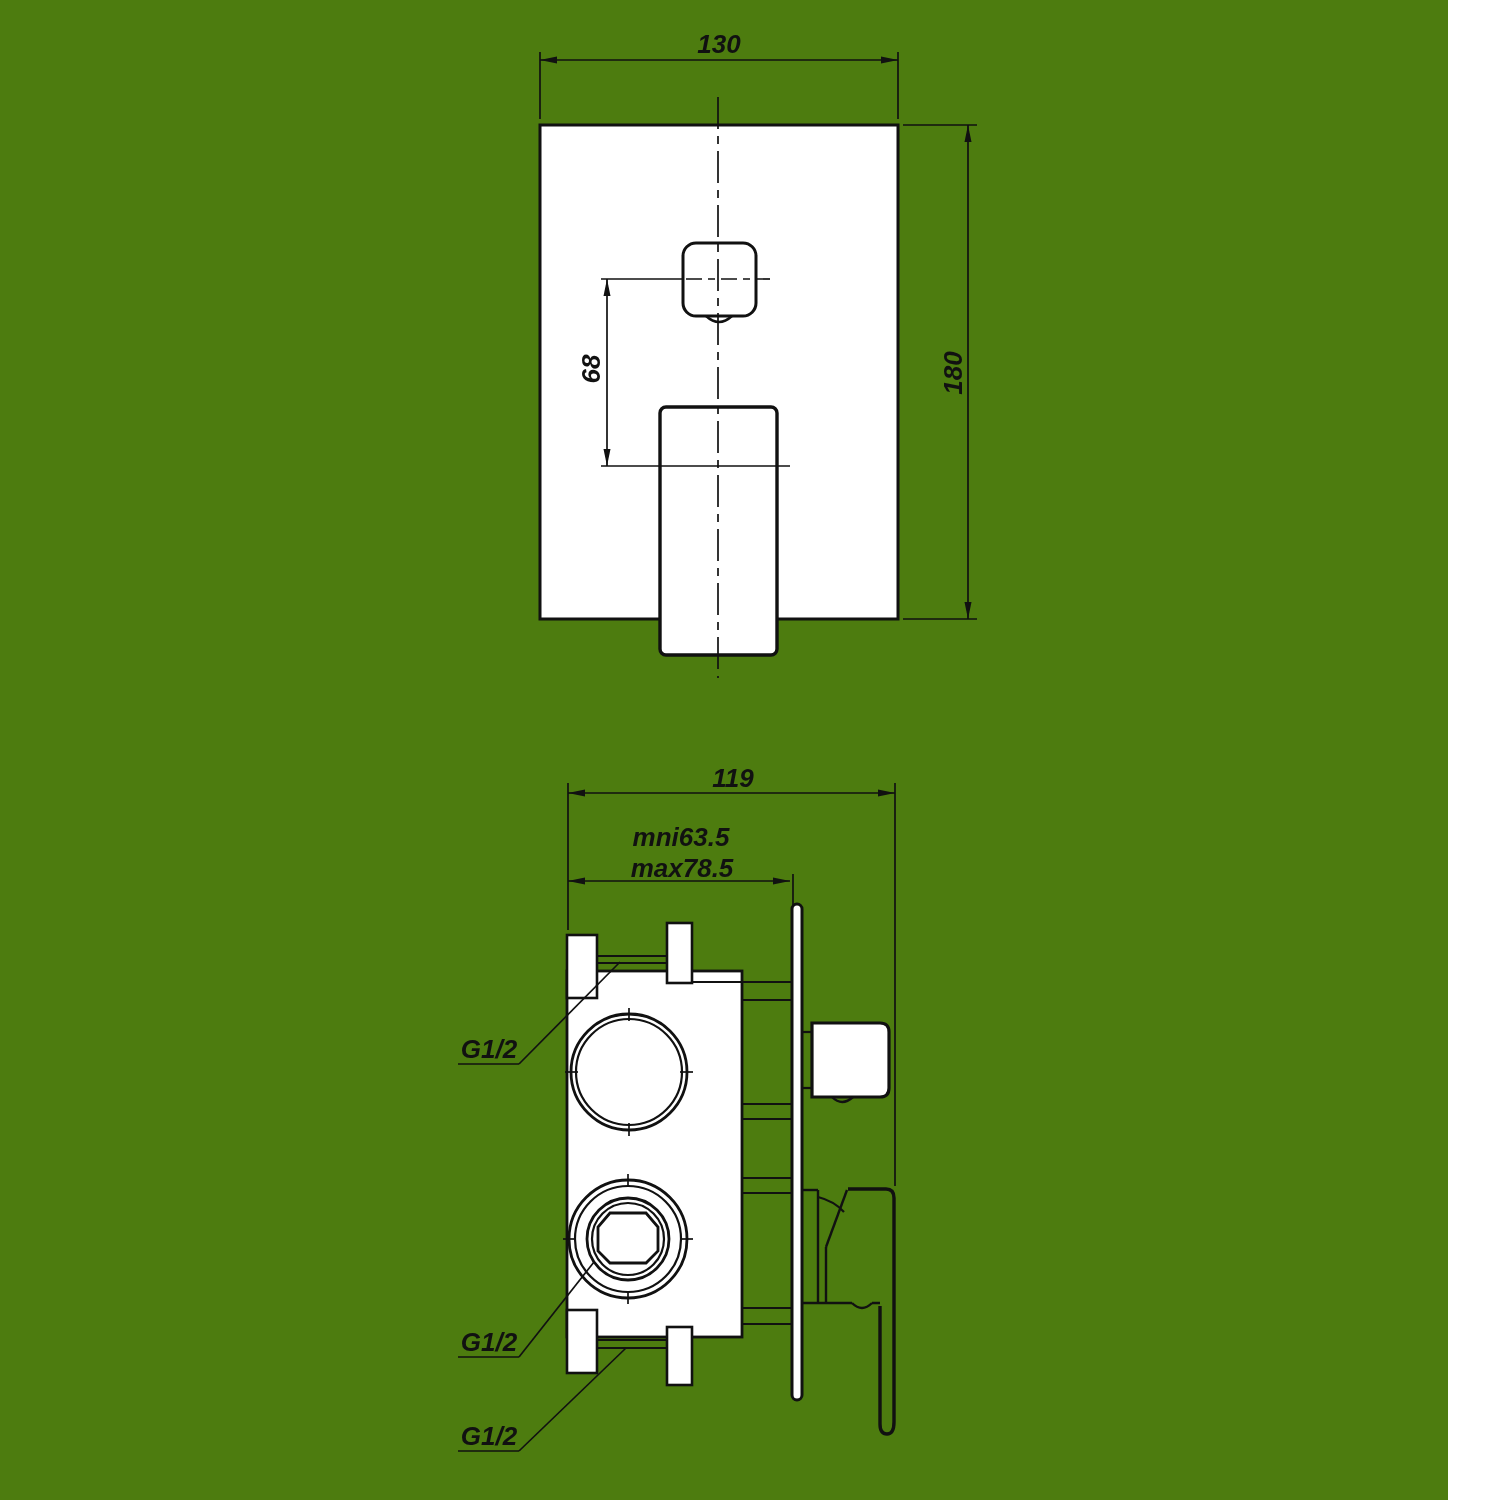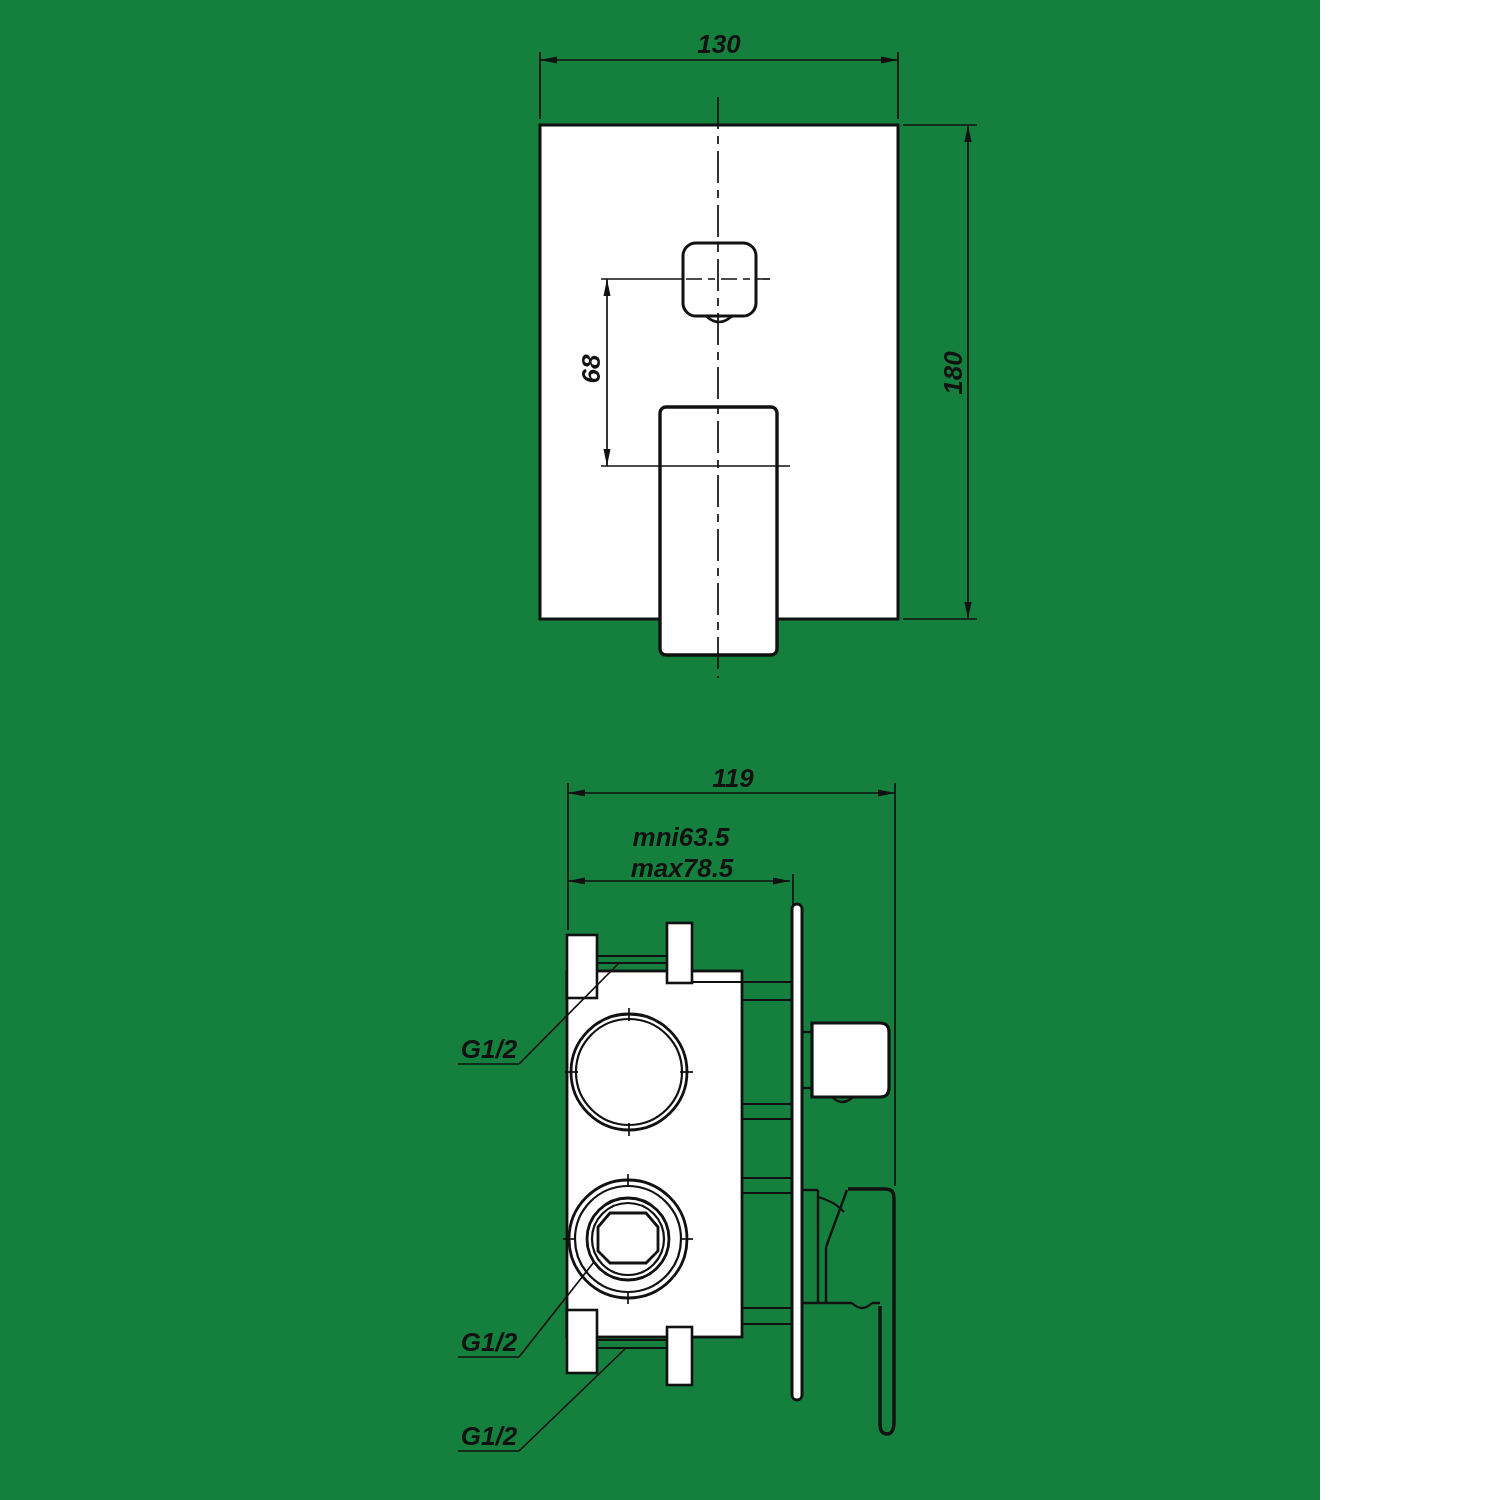--- a/index.html
+++ b/index.html
@@ -1,16 +1,16 @@
 <!DOCTYPE html>
 <html><head>
 <meta charset="utf-8">
 <style>
   html,body{margin:0;padding:0;background:#fff;}
-  .canvas{width:1320px;height:1500px;position:relative;background:#15803d;}
+  .canvas{width:1448px;height:1500px;position:relative;background:#4d7c0f;}
   svg{display:block;}
   .ln{stroke:#111;fill:none;stroke-linecap:butt;stroke-linejoin:miter;}
   .fillw{fill:#fff;}
   .w34{stroke-width:3.4;}
   .w32{stroke-width:3.2;}
   .w3{stroke-width:3;}
   .w28{stroke-width:2.8;}
   .w26{stroke-width:2.6;}
   .w24{stroke-width:2.4;}
   .w22{stroke-width:2.2;}

